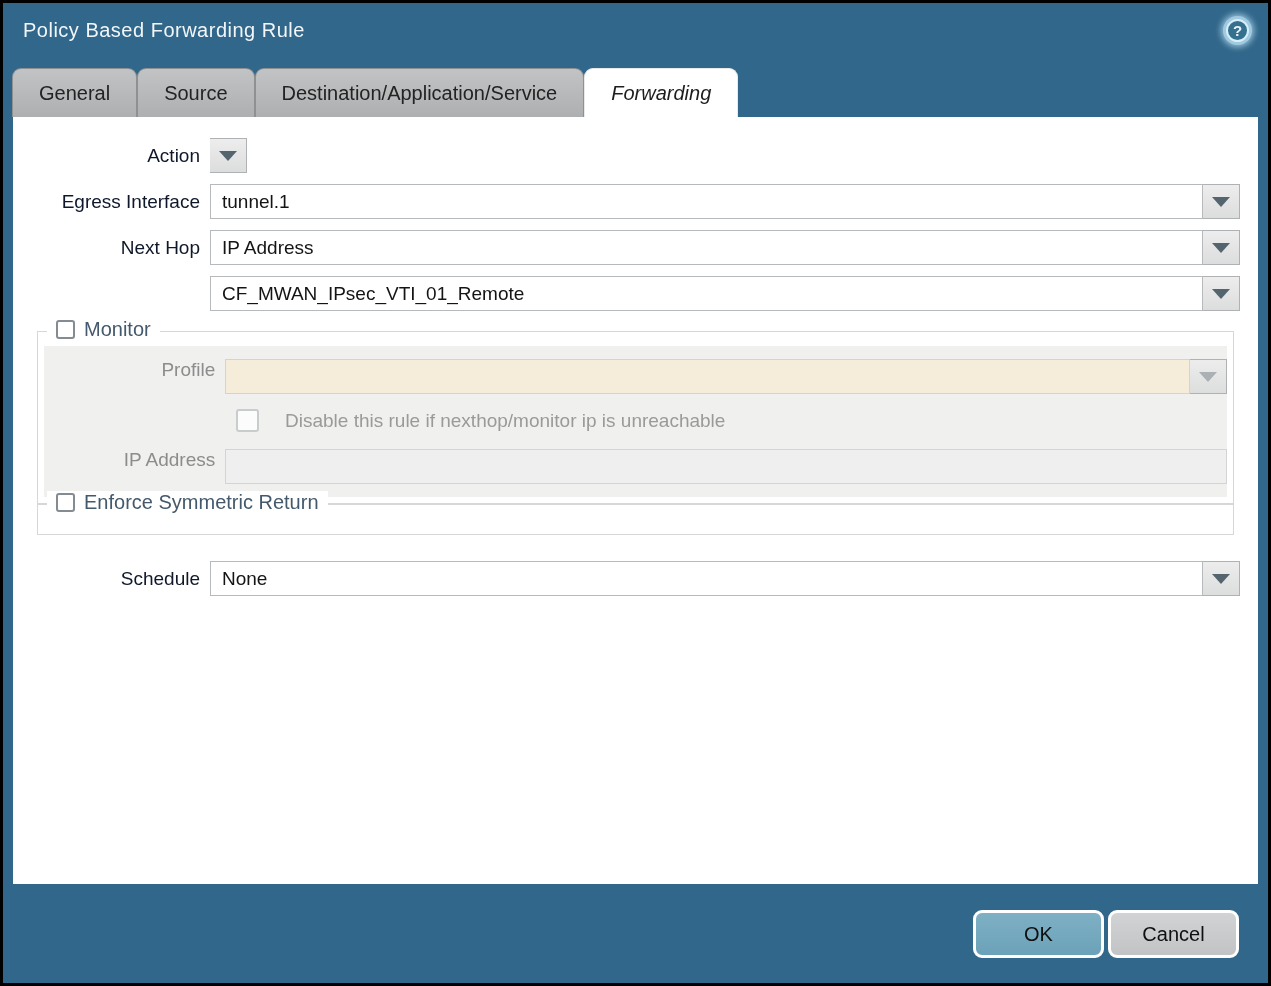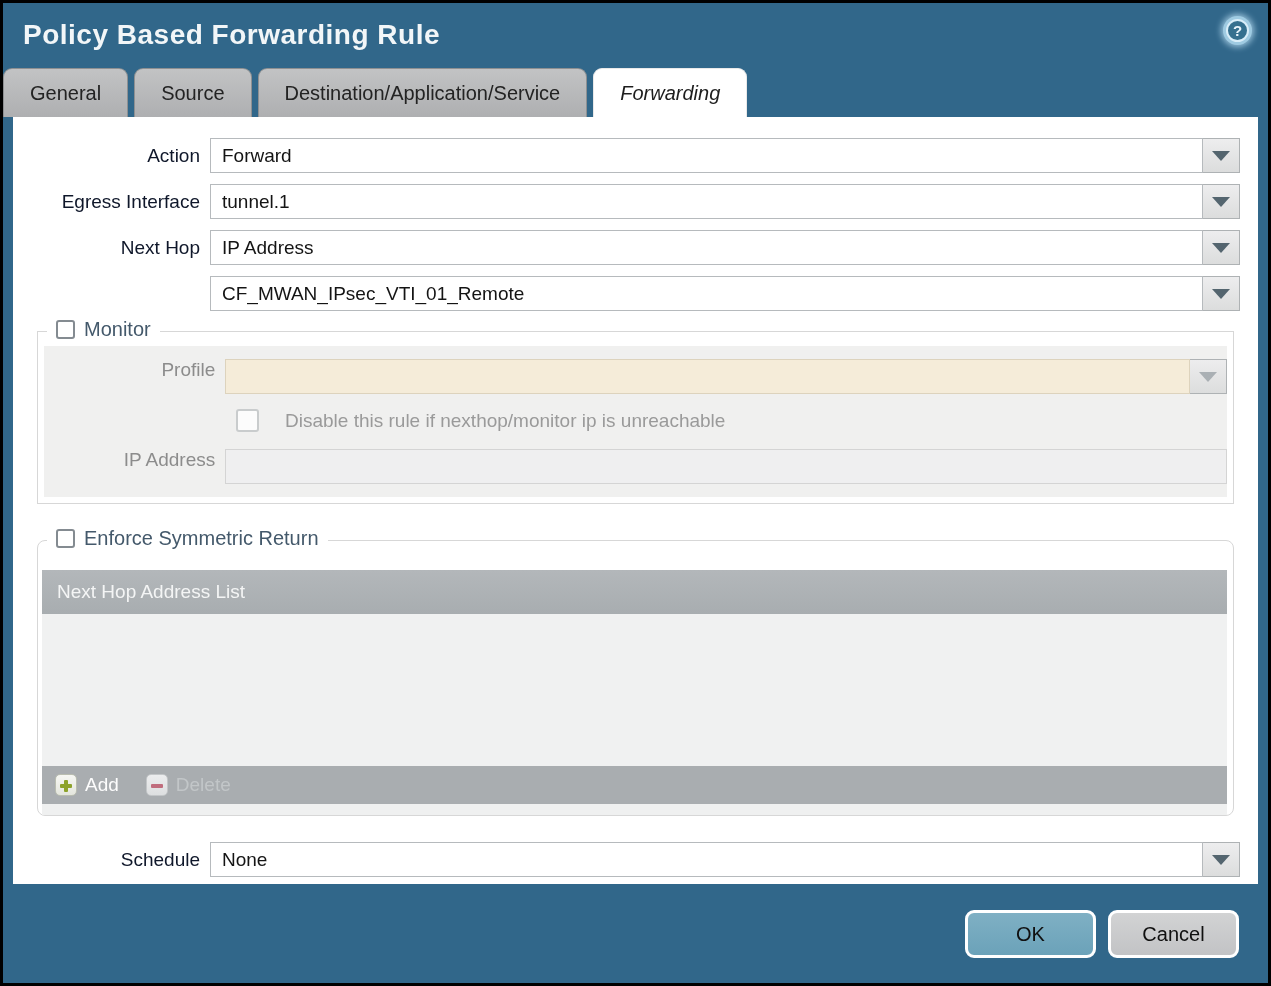--- a/index.html
+++ b/index.html
@@ -2,28 +2,28 @@
 <html><head>
 <meta charset="utf-8">
 <style>
   * { margin:0; padding:0; box-sizing:border-box; }
   html,body { width:1271px; height:986px; }
   body { background:#000; font-family:"Liberation Sans", sans-serif; overflow:hidden; }
   .dialog { position:absolute; left:3px; top:3px; width:1265px; height:980px; background:#31678a; }
 
   
   .titlebar { position:relative; height:65px; }
-  .dialog-title { position:absolute; left:20px; top:16px; color:#f2f6f8; font-size:28px; font-weight:700; letter-spacing:0.5px; }
+  .dialog-title { position:absolute; left:20px; top:16px; color:#f2f6f8; font-size:20px; font-weight:400; letter-spacing:0.5px; }
   .help-icon { position:absolute; right:16px; top:13px; width:29px; height:29px; border-radius:50%;
     background:#9fcbe2; box-shadow:0 0 6px 2px rgba(190,225,245,0.75); display:flex; align-items:center; justify-content:center; cursor:pointer; }
   .help-icon .inner { width:23px; height:23px; border-radius:50%; background:#35708f; border:2px solid #d9eef9;
     color:#e8f4fb; font-size:15px; font-weight:bold; display:flex; align-items:center; justify-content:center; }
 
   
-  .tabrow { display:flex; align-items:flex-end; height:49px; gap:6px; }
+  .tabrow { display:flex; align-items:flex-end; padding-left:9px; height:49px; gap:0; }
   .tab { height:49px; display:flex; align-items:center; justify-content:center; padding:0 26px;
     font-size:20px; color:#232323; background:linear-gradient(#c2c3c4,#aeafb1); border:1px solid #8e9092; border-bottom:none;
     border-radius:9px 9px 0 0; cursor:pointer; white-space:nowrap; }
   .tab.active { background:#ffffff; border-color:#e9e9e9; color:#1d1d1d;font-style:italic; }
 
   
   .content { position:relative; margin:0 10px; background:#ffffff; height:767px; padding-top:21px; overflow:hidden; }
 
   .frow { display:flex; align-items:center; margin-bottom:11px; }
   .flabel { width:197px; text-align:right; padding-right:10px; font-size:19px; color:#0f172a; }
@@ -43,21 +43,21 @@
   .fset-monitor { margin-top:20px; padding:14px 6px 6px 6px; }
   .graypanel { background:#f0f0ef; padding:13px 0; }
   .grow { display:flex; align-items:flex-start; }
   .glabel { width:182px; text-align:right; padding-right:10px; font-size:19px; color:#8c8c8c; }
   .profile-field { width:969px; height:35px; background:#f5ecd9; border:1px solid #ddd3bd; cursor:pointer; }
   .dis-cbx-row { margin:15px 0 17px 192px; display:flex; align-items:center; }
   .cbx-dis { width:23px; height:23px; border:2px solid #c9cccd; border-radius:3px; background:#fcfcfc; cursor:pointer; }
   .dis-cbx-label { margin-left:26px; font-size:19px; color:#9a9a9a; }
   .ip-field { width:1006px; height:35px; background:#efeff0; border:1px solid #d4d4d4; }
 
-  .fset-esr { margin-top:36px; padding:29px 6px 0 4px;border-radius:8px; }
+  .fset-esr { padding:29px 6px 0 14px; }
   .nh-table { width:100%; }
   .nh-header { height:44px; background:linear-gradient(#b3b7ba,#a8adb0); color:#f4f5f5; font-size:19px;
     display:flex; align-items:center; padding-left:15px; }
   .nh-body { height:152px; background:#f0f1f1; }
   .nh-toolbar { height:38px; background:#a9adb0; display:flex; align-items:center; padding-left:13px; gap:27px; }
   .tool-btn { display:flex; align-items:center; gap:8px; cursor:pointer; }
   .tool-icon { width:22px; height:22px; border-radius:5px; background:linear-gradient(#f6f7f3,#e4e6dd); border:1px solid #b9bdb0;
     position:relative; }
   .plus-h, .minus-h { position:absolute; left:4px; top:9px; width:12px; height:4px; background:#8da32b; border-radius:1px; }
   .plus-v { position:absolute; left:8px; top:5px; width:4px; height:12px; background:#8da32b; border-radius:1px; }
@@ -68,21 +68,21 @@
   .tool-btn.disabled .tool-label { color:#c2c6c8; }
   .nh-strip { height:11px; background:#eff0f0; }
 
   .schedule-row { margin-top:26px; }
 
   
   .footer { position:relative; height:99px; }
   .btn { position:absolute; top:26px; height:48px; width:131px; border:3px solid #ffffff; border-radius:9px;
     font-size:20px; color:#101010; display:flex; align-items:center; justify-content:center; cursor:pointer;
     font-family:"Liberation Sans", sans-serif; }
-  .btn-ok { right:172px; background:linear-gradient(#7fb0c4,#6ba2b9); }
+  .btn-ok { right:164px; background:linear-gradient(#7fb0c4,#6ba2b9); }
   .btn-cancel { right:29px; background:linear-gradient(#d2d3d4,#c2c3c5); }
 </style>
 </head>
 <body>
 
 <div class="dialog">
 
   <div class="titlebar">
     <div class="dialog-title">Policy Based Forwarding Rule</div>
     <div class="help-icon">
@@ -94,21 +94,20 @@
     <div class="tab">General</div>
     <div class="tab">Source</div>
     <div class="tab">Destination/Application/Service</div>
     <div class="tab active">Forwarding</div>
   </div>
 
   <div class="content">
 
     <div class="frow">
       <div class="flabel">Action</div>
-      <div class="field">Forward</div>
       <div class="dd-btn">
         <div class="dd-arrow"></div>
       </div>
     </div>
 
     <div class="frow">
       <div class="flabel">Egress Interface</div>
       <div class="field">tunnel.1</div>
       <div class="dd-btn">
         <div class="dd-arrow"></div>
@@ -153,40 +152,20 @@
           <div class="field ip-field"></div>
         </div>
       </div>
     </div>
 
     <div class="fset fset-esr">
       <div class="fset-legend">
         <div class="cbx"></div>
         <div class="legend-text">Enforce Symmetric Return</div>
       </div>
-      <div class="nh-table">
-        <div class="nh-header">Next Hop Address List</div>
-        <div class="nh-body"></div>
-        <div class="nh-toolbar">
-          <div class="tool-btn">
-            <div class="tool-icon">
-              <span class="plus-h"></span>
-                <span class="plus-v"></span>
-            </div>
-            <div class="tool-label">Add</div>
-          </div>
-          <div class="tool-btn disabled">
-            <div class="tool-icon del">
-              <span class="minus-h"></span>
-            </div>
-            <div class="tool-label">Delete</div>
-          </div>
-        </div>
-        <div class="nh-strip"></div>
-      </div>
     </div>
 
     <div class="frow schedule-row">
       <div class="flabel">Schedule</div>
       <div class="field">None</div>
       <div class="dd-btn">
         <div class="dd-arrow"></div>
       </div>
     </div>
 

